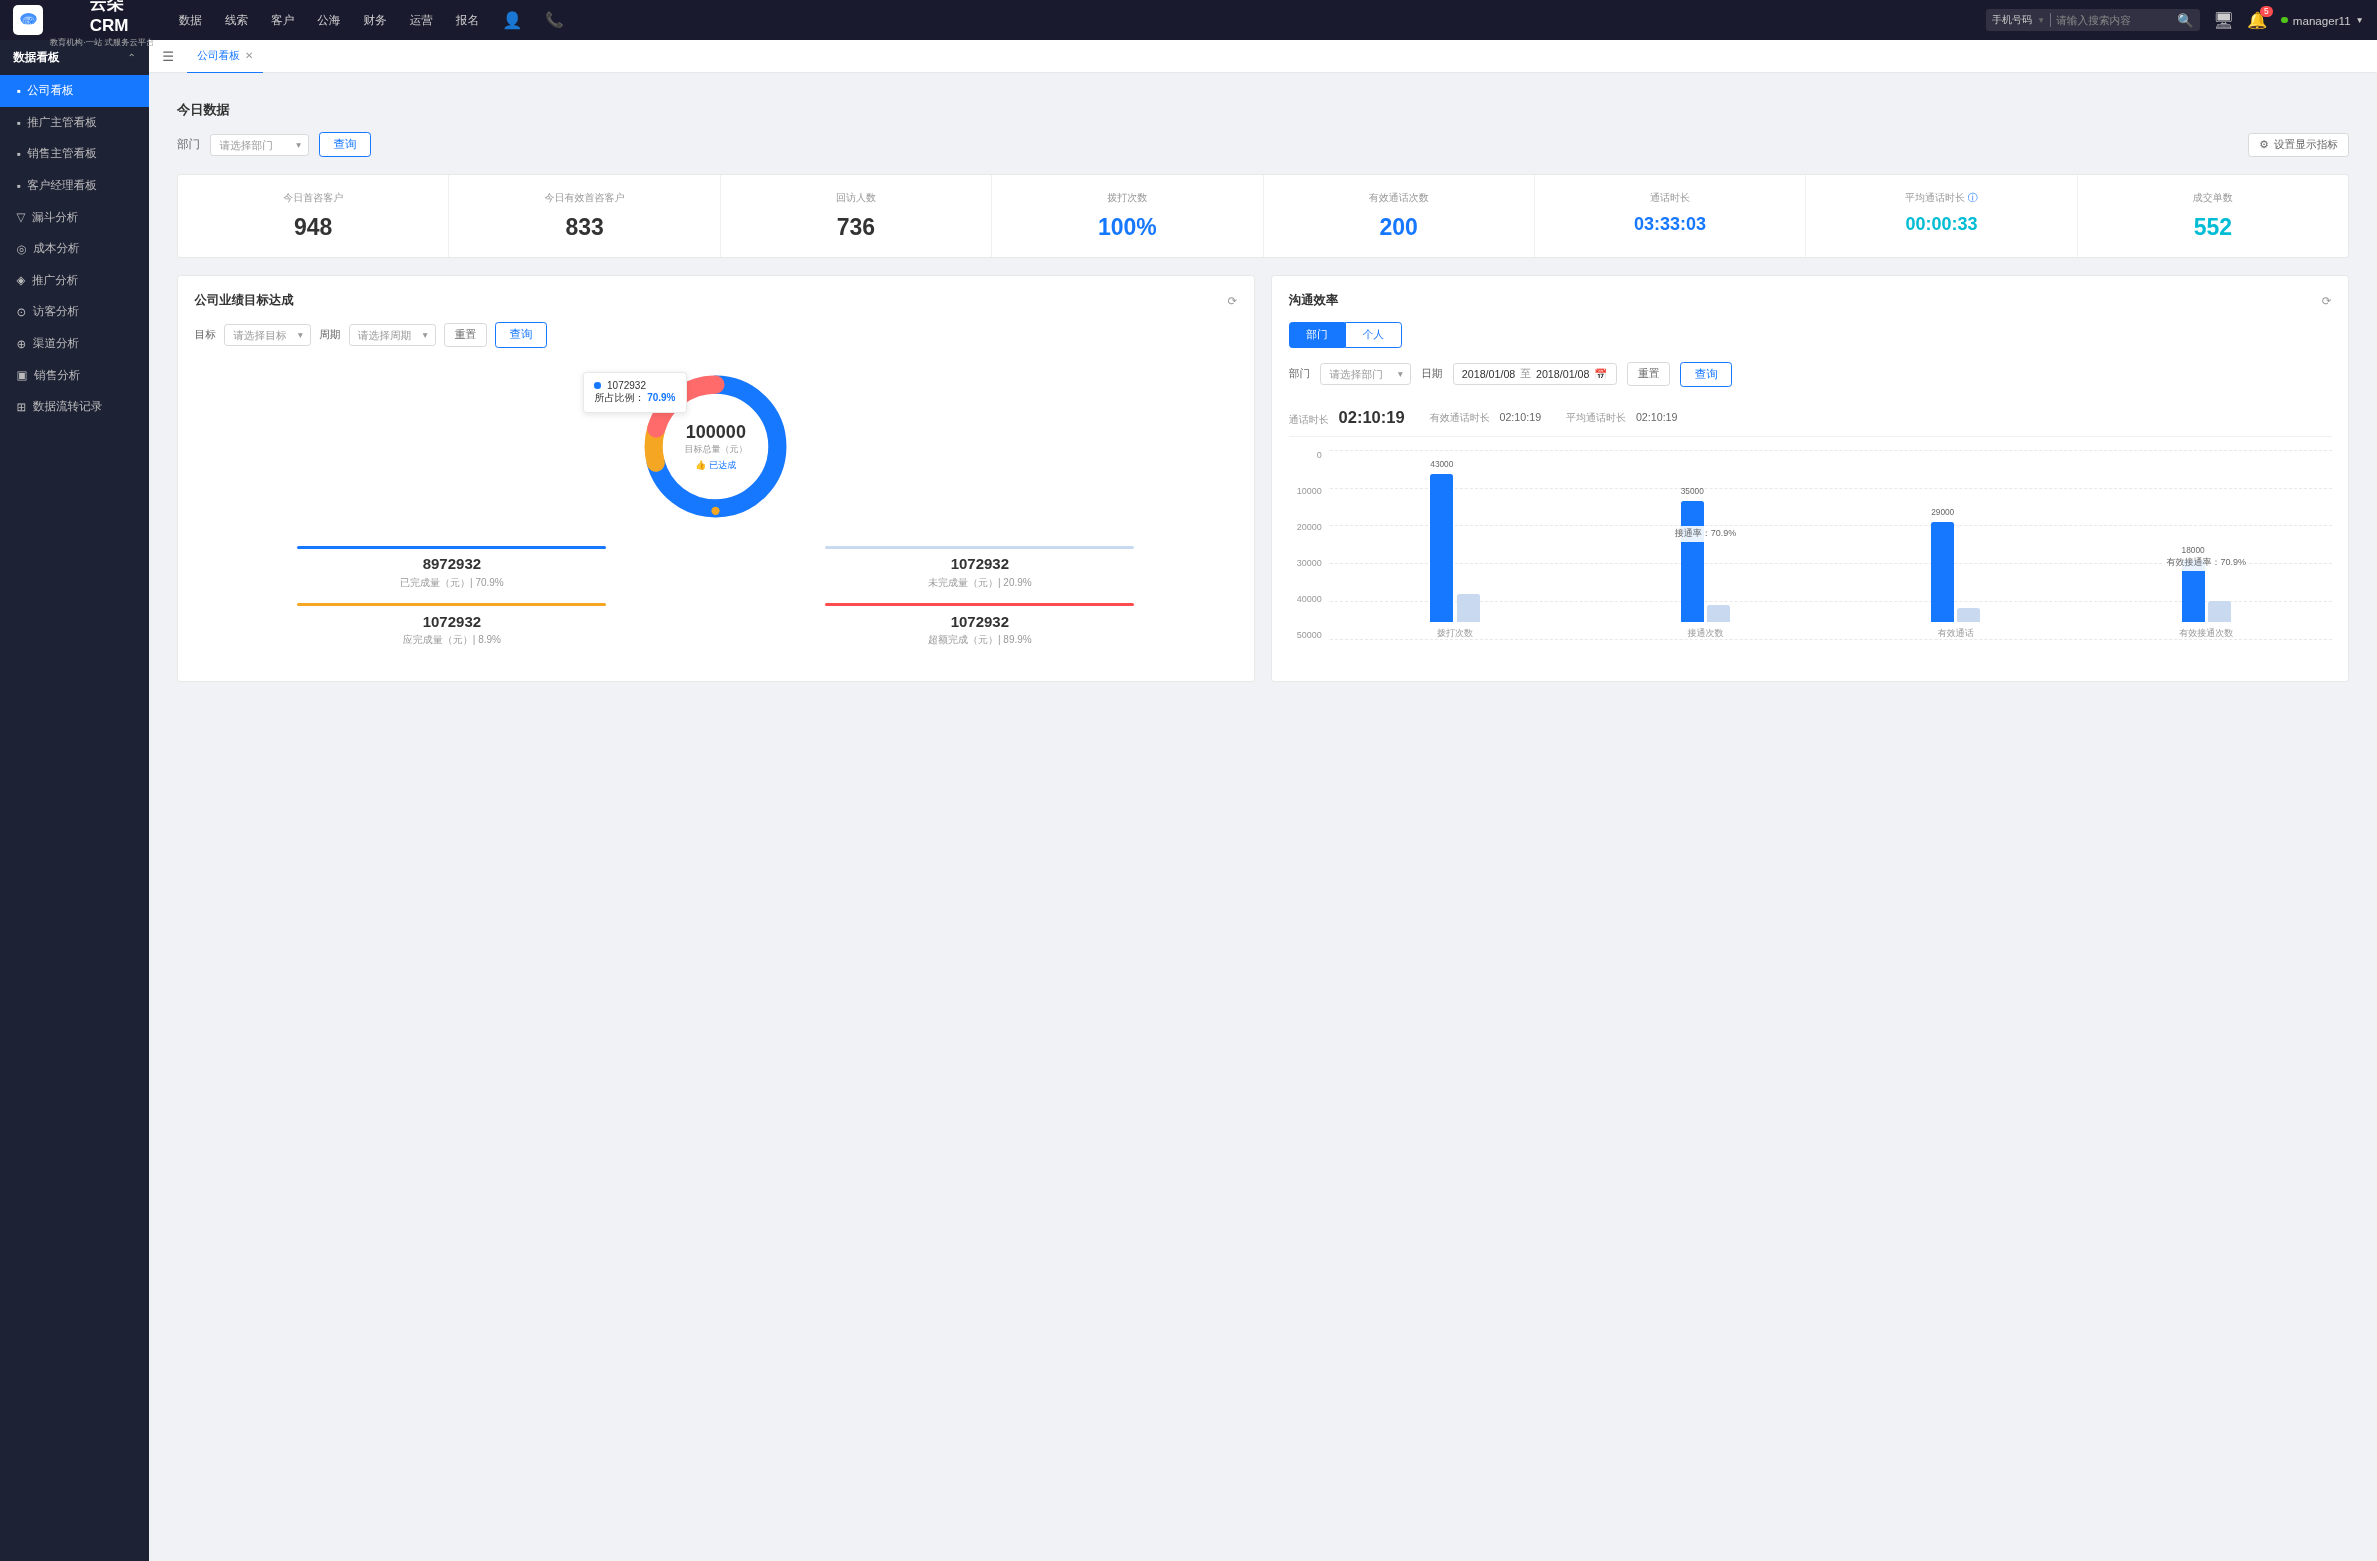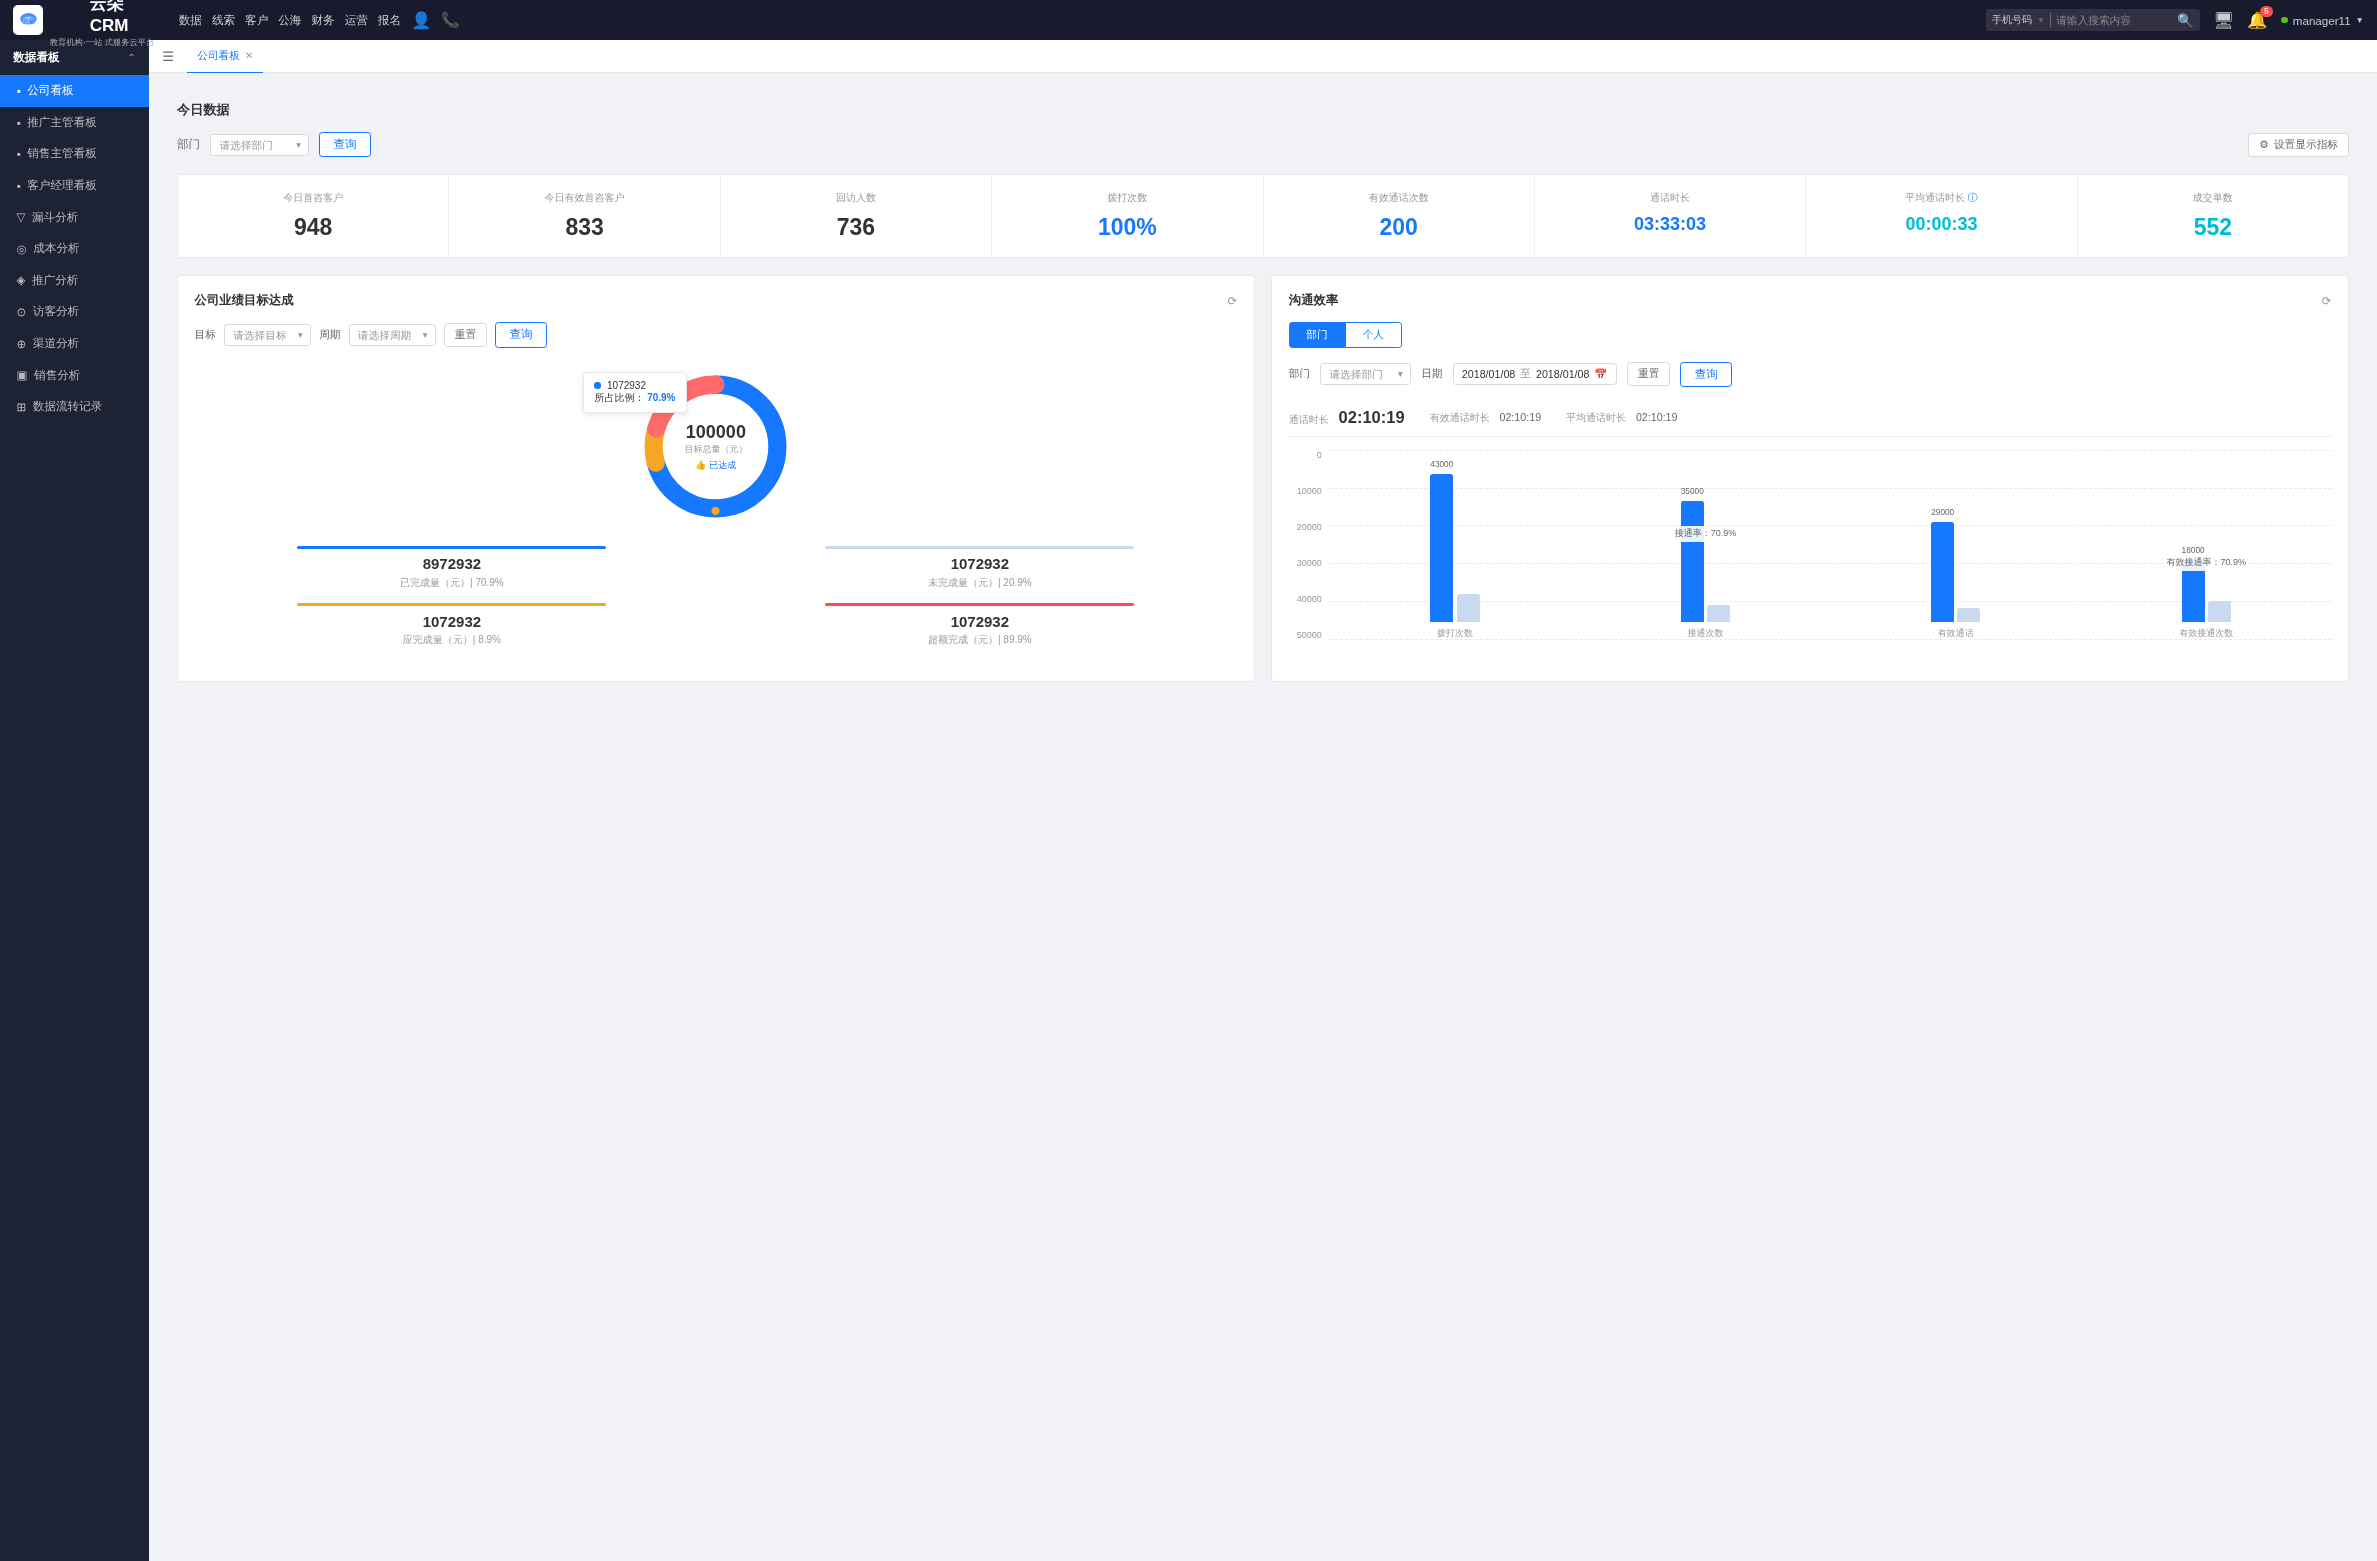--- a/index.html
+++ b/index.html
@@ -34,21 +34,21 @@
       justify-content: center;
       font-size: 8.3px;
       color: #1a73e8;
       font-weight: bold;
     }
     .logo-text { color: #fff; font-size: 10px; line-height: 1.3; }
     .nav-links {
       display: flex;
       align-items: center;
       flex: 1;
-      gap: 10px;
+      gap: 23px;
       padding-left: 16.5px;
     }
     .nav-link {
       color: #ccc;
       cursor: pointer;
       font-size: 11.6px;
       white-space: nowrap;
     }
     .nav-right {
       display: flex;

